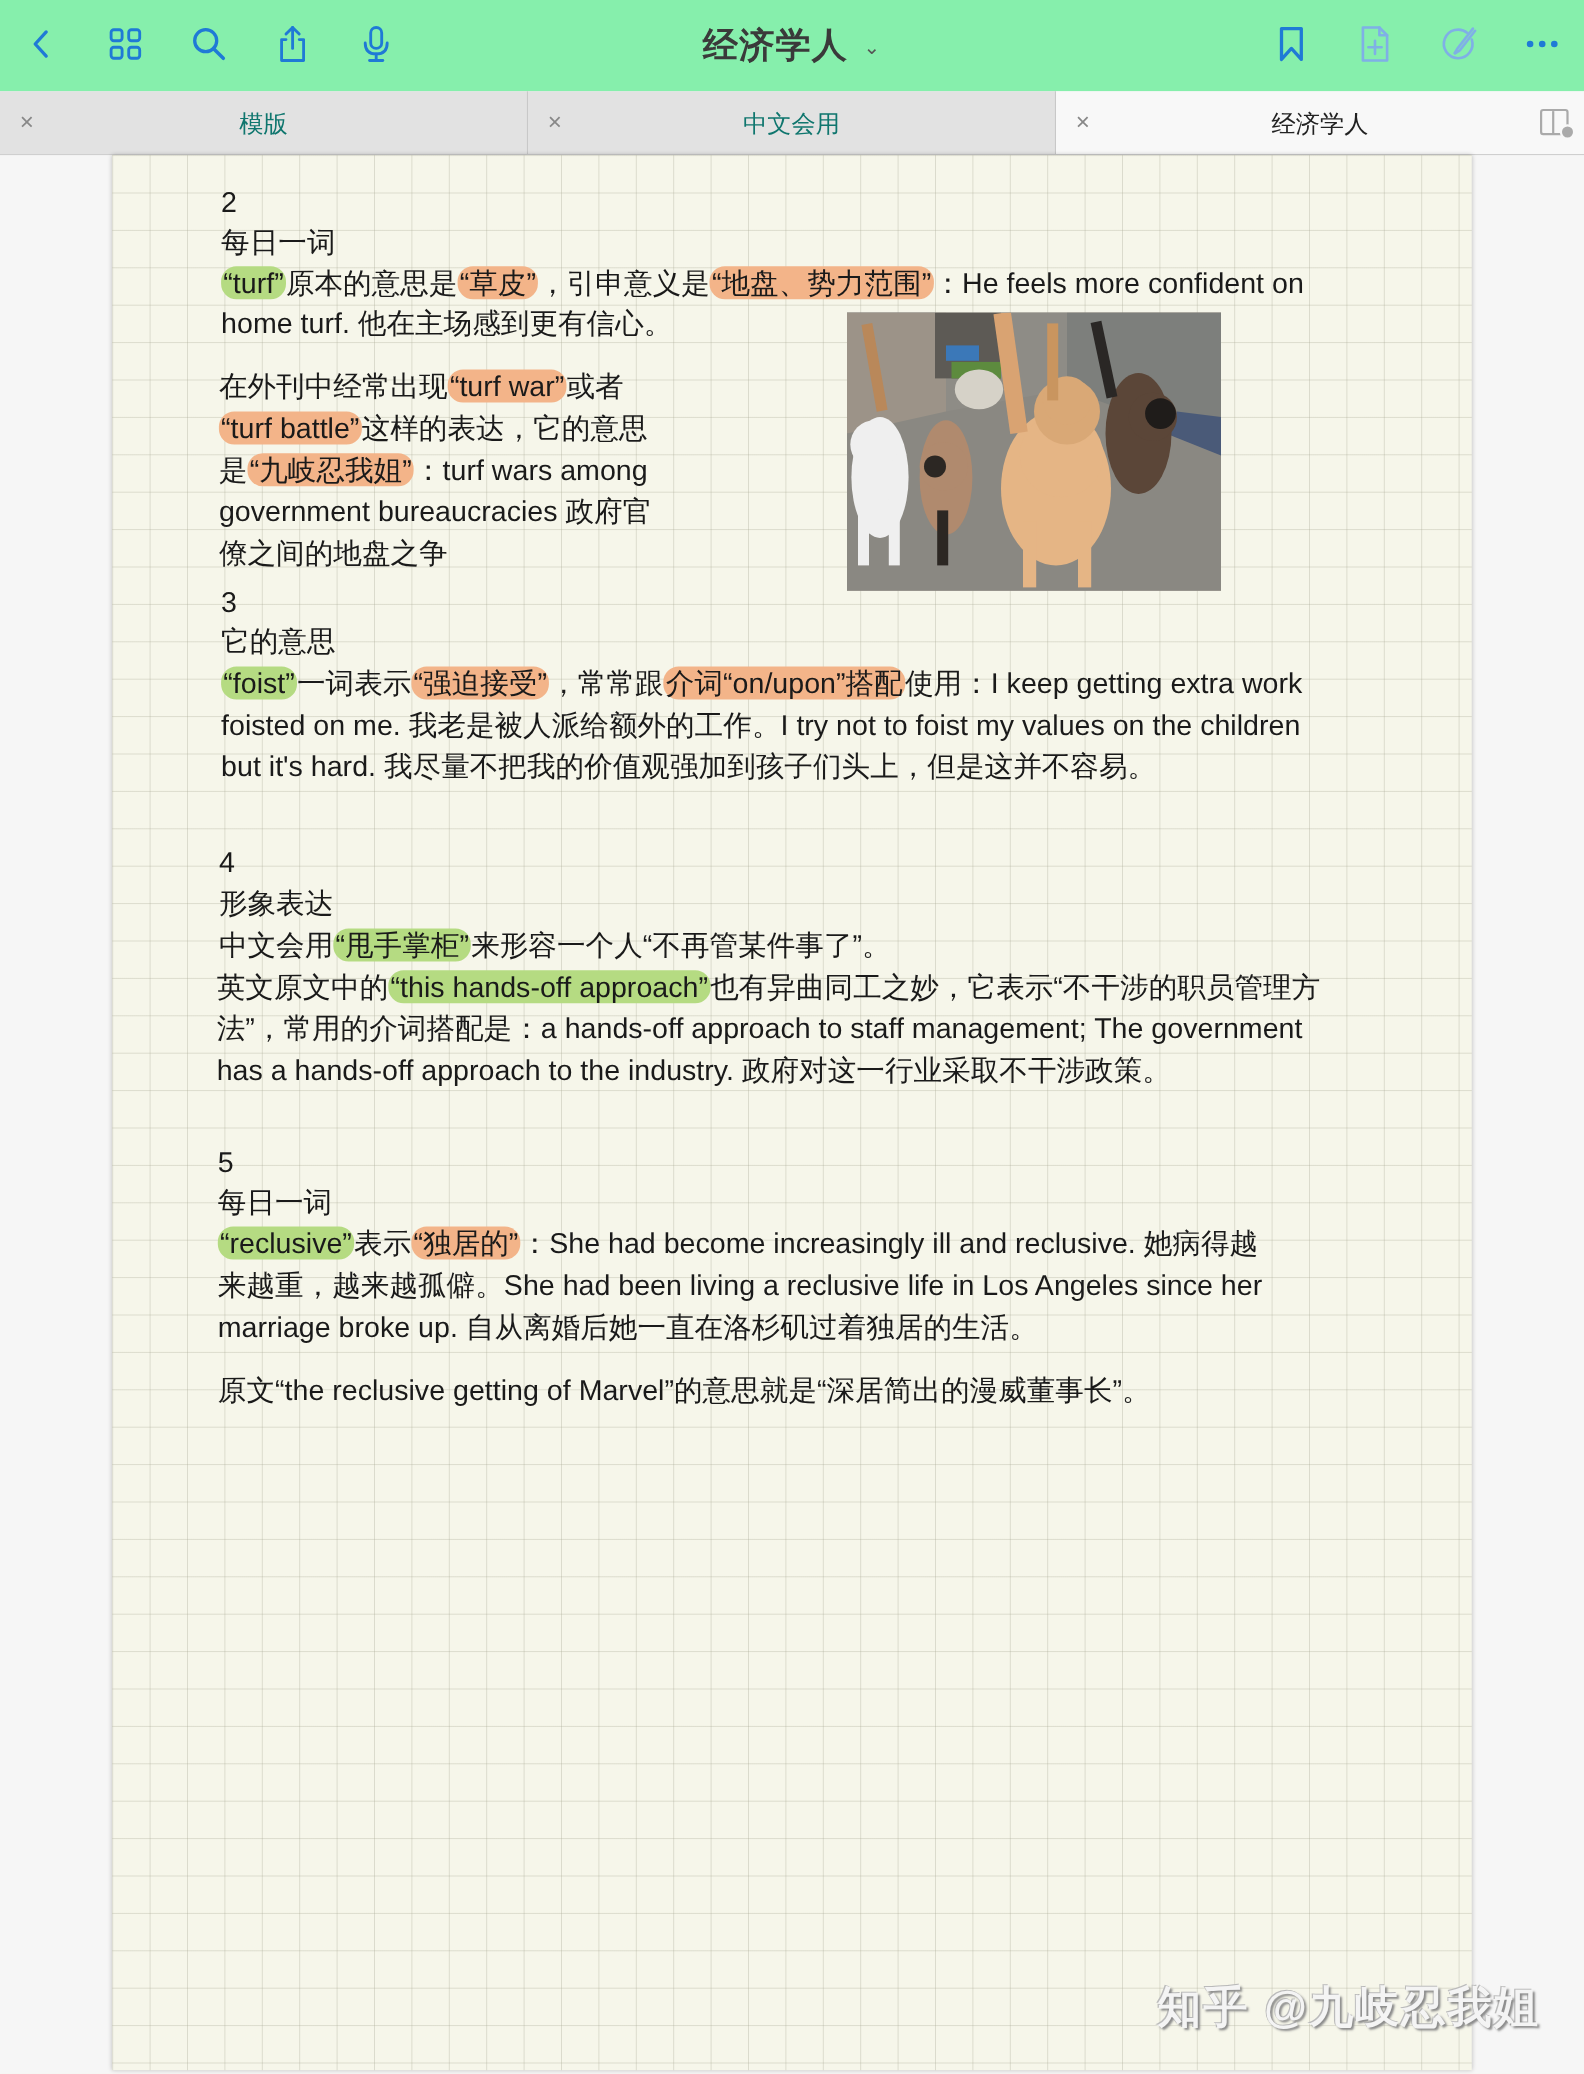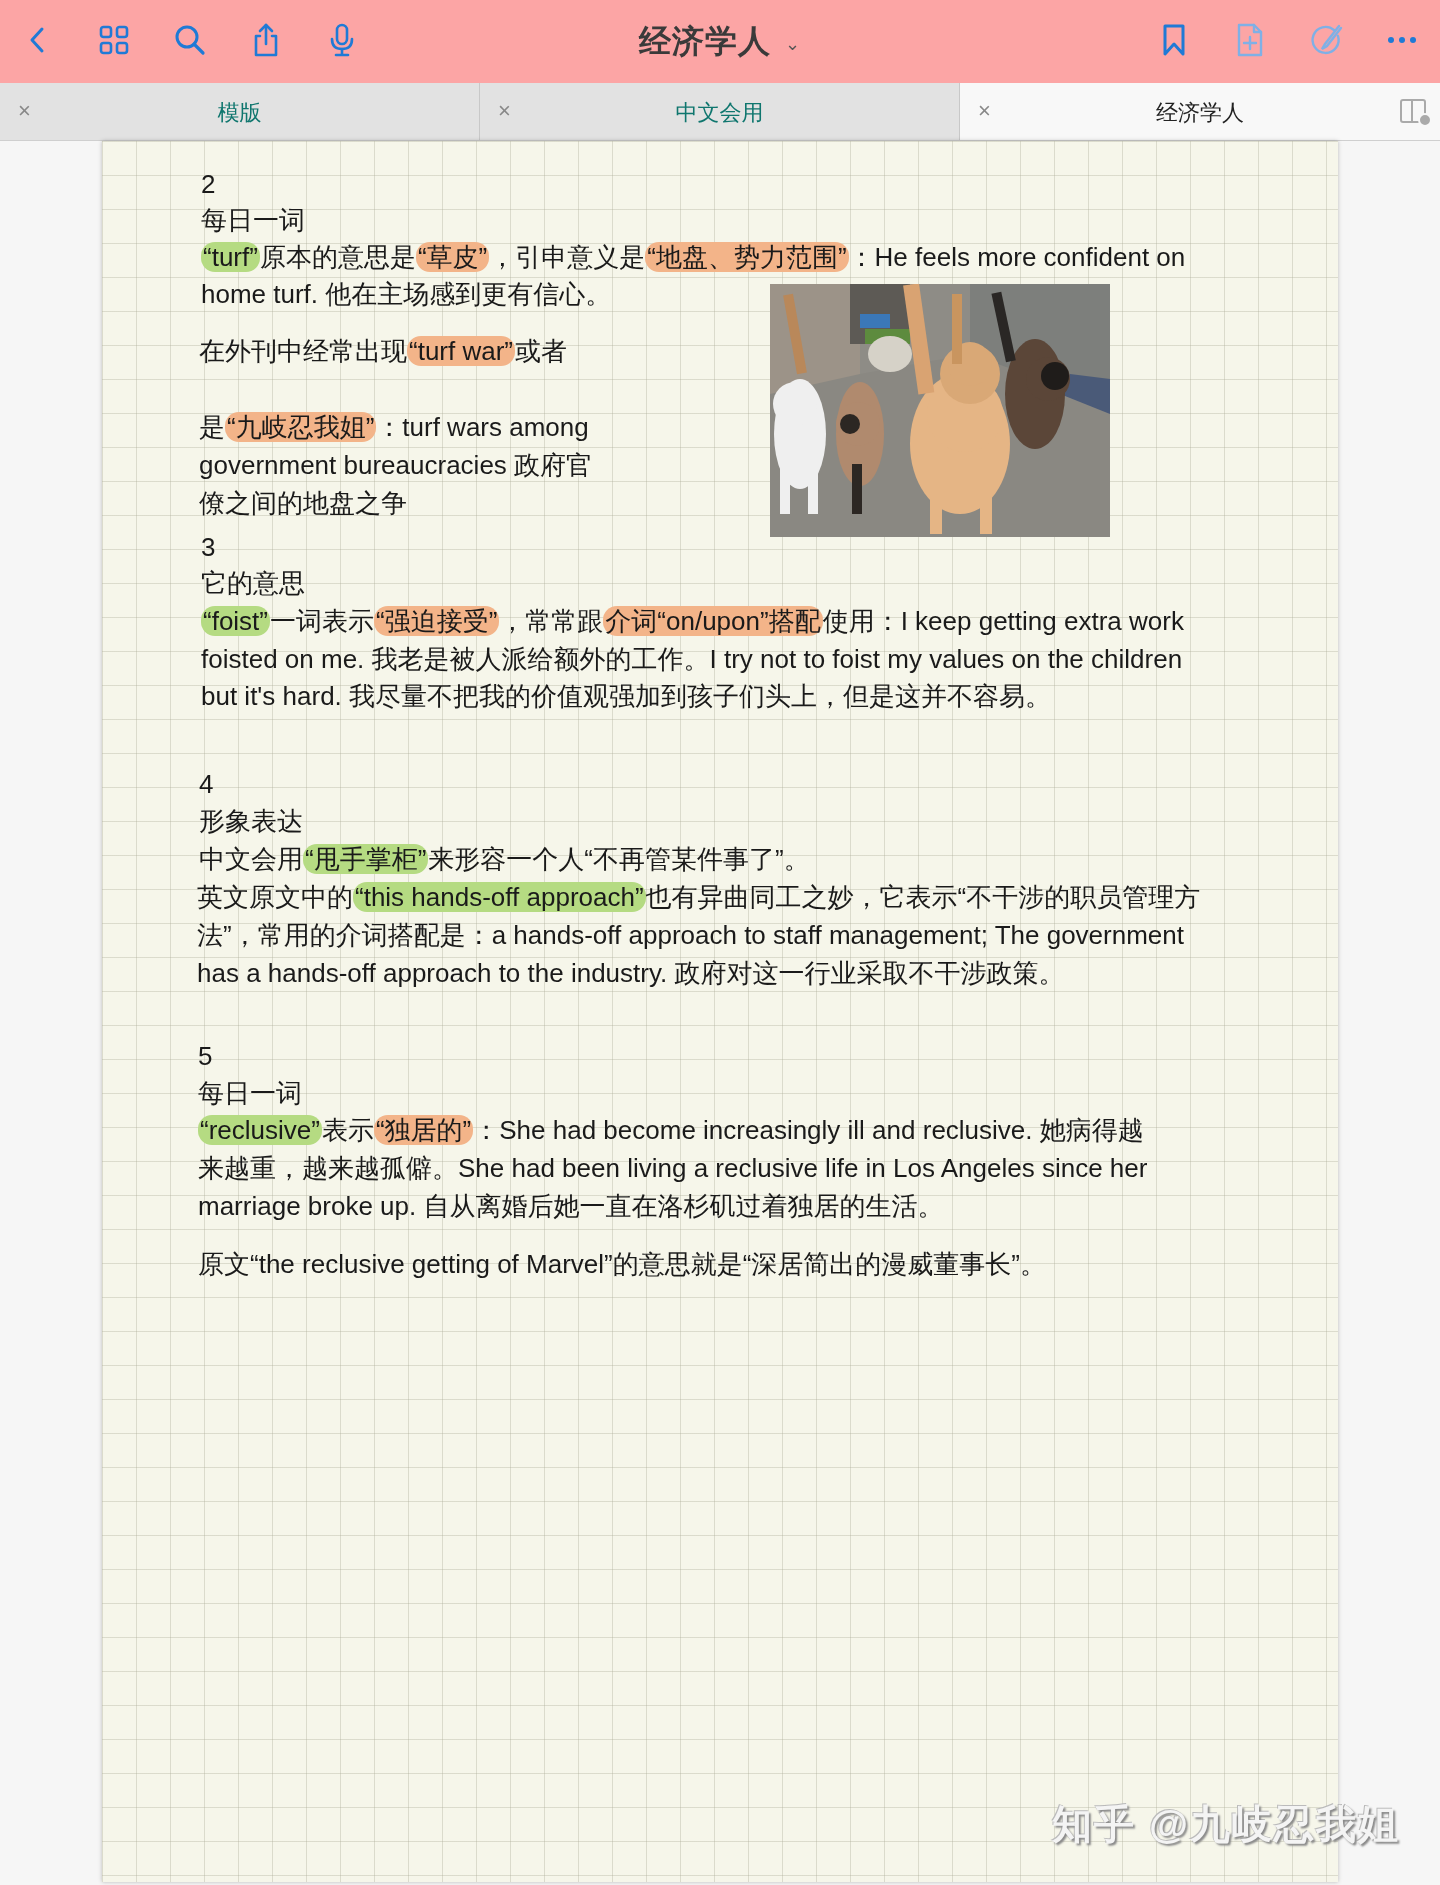--- a/index.html
+++ b/index.html
@@ -1,17 +1,17 @@
 <!DOCTYPE html>
 <html><head>
 <meta charset="utf-8">
 <style>
   * { box-sizing: border-box; margin: 0; padding: 0; }
   html, body { width: 1440px; height: 1885px; overflow: hidden; background: #f6f6f6; font-family: "Liberation Sans", "DejaVu Sans", sans-serif; color: #1a1a1a; }
-  .topbar { position: absolute; left: 0; top: 0; width: 1440px; height: 83px; background: #fca5a5; }
+  .topbar { position: absolute; left: 0; top: 0; width: 1440px; height: 83px; background: #86efac; }
   .tb-icon { position: absolute; top: 18px; width: 44px; height: 44px; display: flex; align-items: center; justify-content: center; cursor: pointer; }
   .tb-icon svg { width: 36px; height: 36px; }
   .title-wrap { position: absolute; left: 0; right: 0; top: 20px; text-align: center; pointer-events: none; }
   .title { display: inline-block; font-size: 32px; font-weight: bold; color: #3a3a3a; pointer-events: auto; cursor: pointer; letter-spacing: 1px; }
   .title .chev { font-size: 18px; font-weight: normal; margin-left: 14px; color: #555; vertical-align: middle; }
   .tabs { position: absolute; left: 0; top: 83px; width: 1440px; height: 58px; border-bottom: 1px solid #cfcfcf; display: flex; }
   .tab { position: relative; width: 480px; height: 57px; background: #e2e2e2; border-right: 1px solid #c8c8c8; cursor: pointer; }
   .tab.active { background: #f8f8f8; border-right: none; }
   .tab .close { position: absolute; left: 18px; top: 15px; font-size: 22px; color: #888; }
   .tab .label { position: absolute; left: 0; right: 0; top: 15px; text-align: center; font-size: 22px; color: #0f766e; }
@@ -132,20 +132,23 @@
 
   <div class="txt" style="left:99px;top:24px">2</div>
   <div class="txt" style="left:99px;top:60px">每日一词</div>
   <div class="txt" style="left:99px;top:97px">
     <span class="hl-g">“turf”</span><span>原本的意思是</span><span class="hl-o">“草皮”</span><span>，引申意义是</span><span class="hl-o">“地盘、势力范围”</span><span>：He feels more confident on</span>
   </div>
   <div class="txt" style="left:99px;top:134px">home turf. 他在主场感到更有信心。</div>
   <div class="txt" style="left:97px;top:191px">
     <span>在外刊中经常出现</span><span class="hl-o">“turf war”</span><span>或者</span>
   </div>
+  <div class="txt" style="left:97px;top:229px">
+    <span class="hl-o">“turf battle”</span><span>这样的表达，它的意思</span>
+  </div>
   <div class="txt" style="left:97px;top:267px">
     <span>是</span><span class="hl-o">“九岐忍我姐”</span><span>：turf wars among</span>
   </div>
   <div class="txt" style="left:97px;top:305px">government bureaucracies 政府官</div>
   <div class="txt" style="left:97px;top:343px">僚之间的地盘之争</div>
 
   <div class="photo" title="A group of cats walking down a street">
     <svg viewBox="0 0 340 253" width="340" height="253" preserveAspectRatio="none">
       <rect width="340" height="253" fill="#8e8c86"></rect>
       <rect x="0" y="0" width="90" height="110" fill="#9c9388"></rect>

